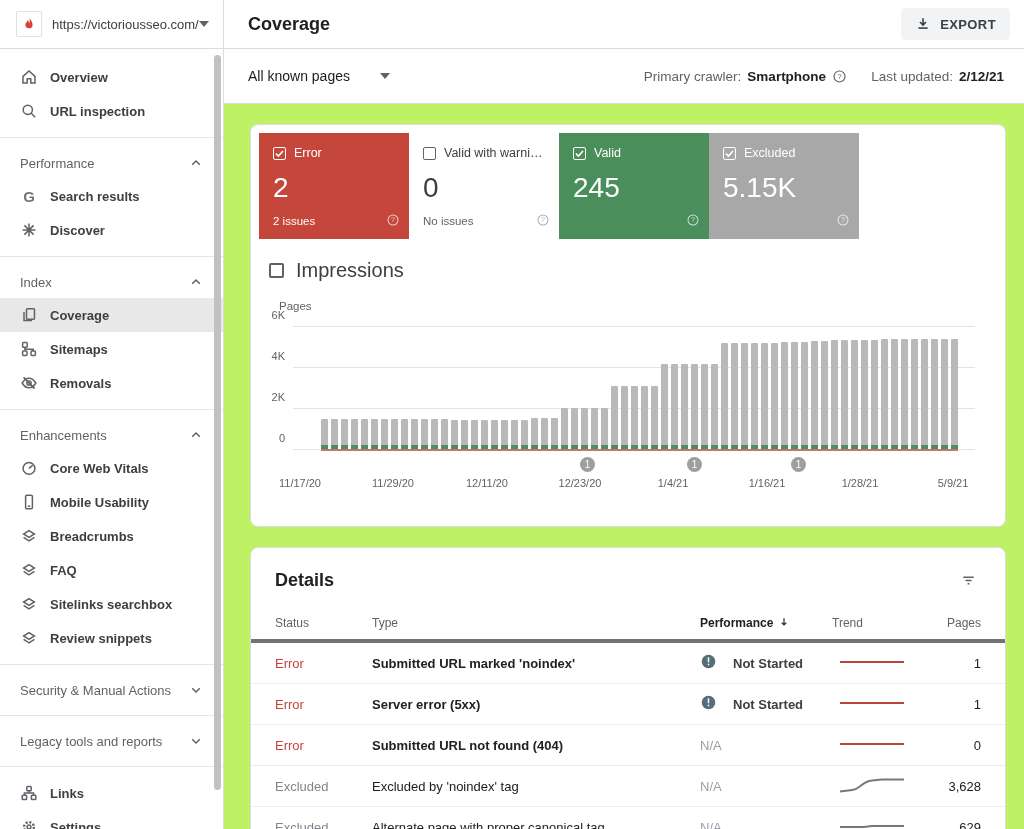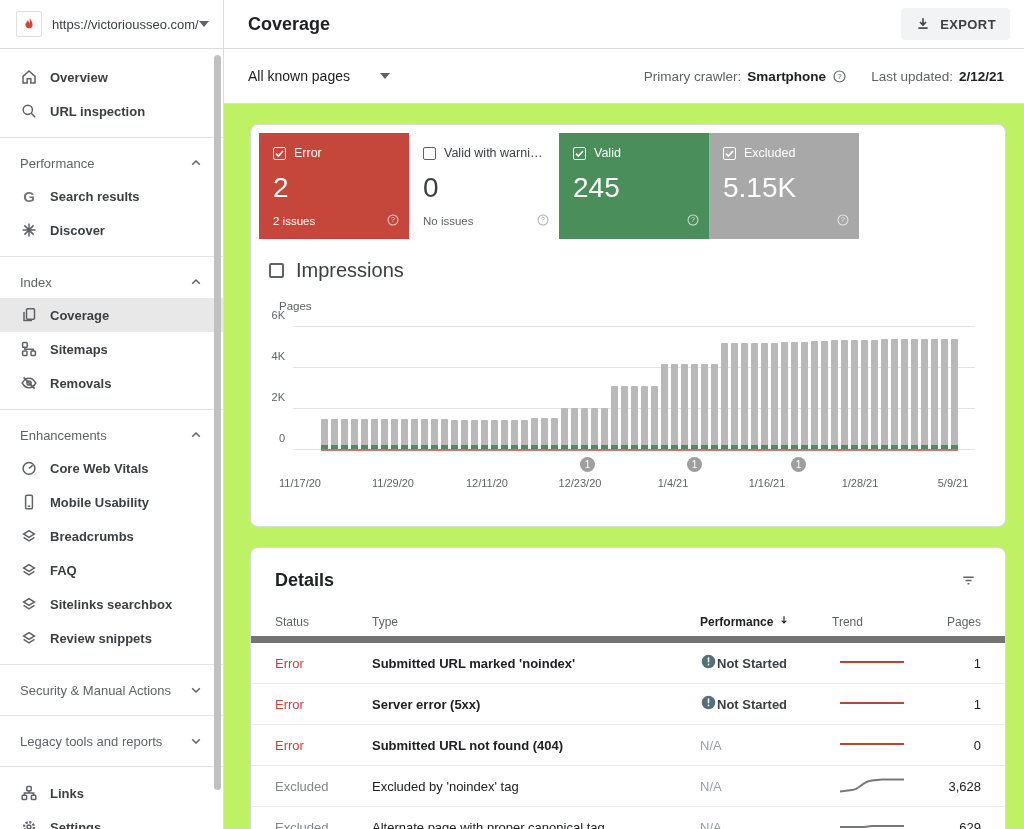--- a/index.html
+++ b/index.html
@@ -63,28 +63,28 @@
   .marker { position:absolute; top:calc(100% + 7px); width:15px; height:15px; border-radius:50%; background:#9e9e9e; color:#fff; font-size:10px; display:flex; align-items:center; justify-content:center; cursor:pointer; }
   .xtick { position:absolute; top:calc(100% + 27px); width:64px; text-align:center; font-size:11px; color:#5f6368; }
   .chart-spacer { height:76px; }
 
   
   .details-card { margin-top:20px; }
   .details-head { display:flex; align-items:center; padding:20px 24px 14px 24px; }
   .details-title { font-size:18px; color:#202124; }
   .filter-icon-btn { margin-left:auto; background:none; border:none; cursor:pointer; display:flex; padding:4px; }
   .tbl-header, .tbl-row { display:grid; grid-template-columns:97px 328px 132px 110px 1fr; align-items:center; padding:0 24px; }
-  .tbl-header { height:36px; font-size:12px; color:#5f6368; border-bottom:7px solid #737373; }
+  .tbl-header { height:36px; font-size:12px; color:#5f6368; border-bottom:4px solid #737373; }
   .tbl-header .sorted { color:#202124; font-weight:700; display:flex; align-items:center; gap:5px; }
   .col-pages { text-align:right; }
   .tbl-row { height:41px; border-bottom:1px solid #ebebeb; font-size:13px; cursor:pointer; background:#fff; }
   .cell-status.Error { color:#c5453a; }
   .cell-status.Excluded { color:#80868b; }
   .cell-type.bold { font-weight:600; color:#202124; }
-  .cell-validation { display:flex; align-items:center; gap:0; }
+  .cell-validation { display:flex; align-items:center; gap:16px; }
   .cell-validation .na { color:#9aa0a6; }
   .cell-validation .vs { font-weight:600; color:#3c4043; }
   .cell-pages { text-align:right; color:#202124; }
 </style>
 </head>
 <body>
 
 <aside class="sidebar">
   <div class="property-row">
     <span class="favicon-box">

